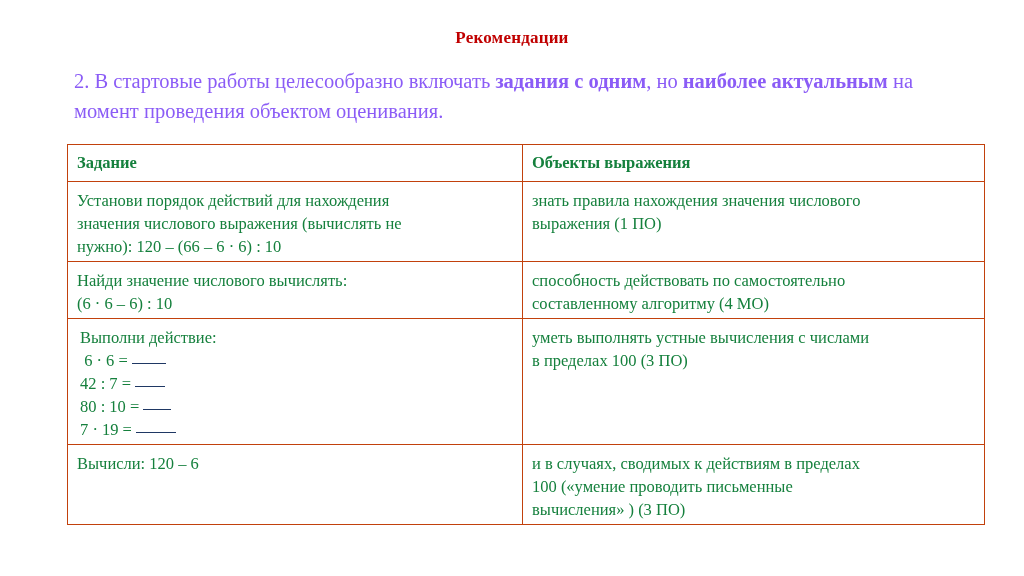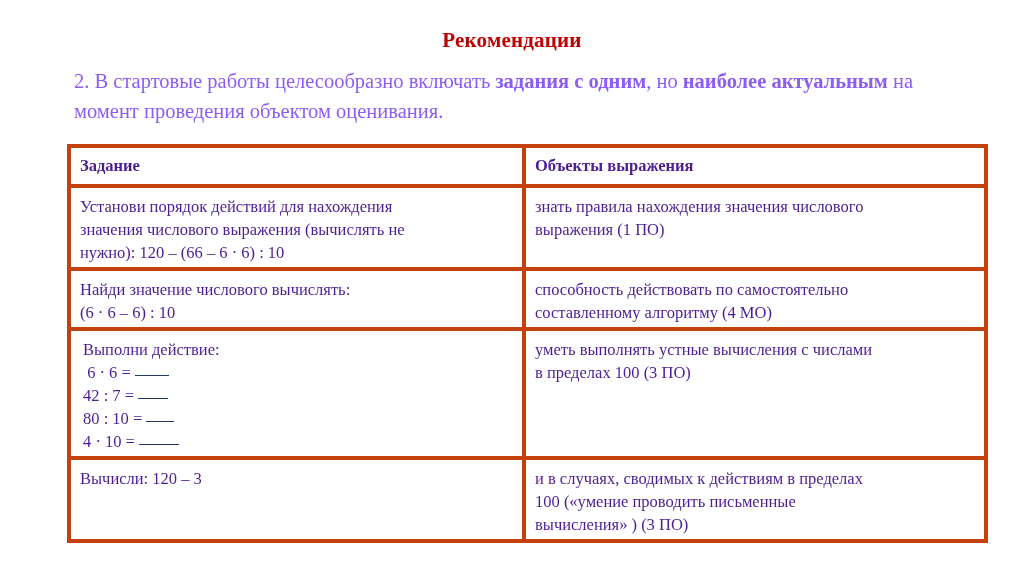--- a/index.html
+++ b/index.html
@@ -21,21 +21,21 @@
     height: 576px;
     box-sizing: border-box;
   }
 
   .slide-title {
     position: absolute;
     left: 0;
     top: 28px;
     width: 1024px;
     text-align: center;
-    font-size: 21px;
+    font-size: 17px;
     font-weight: bold;
     color: #C00000;
     letter-spacing: 0.2px;
   }
 
   .intro {
     position: absolute;
     left: 74px;
     top: 66px;
     width: 890px;
@@ -54,26 +54,26 @@
   }
 
   table.main {
     border-collapse: collapse;
     width: 917px;
     table-layout: fixed;
     background: #ffffff;
   }
 
   table.main td {
-    border: 4px solid #c2410c;
+    border: 1px solid #c2410c;
     vertical-align: top;
     padding: 7px 9px 3px 9px;
     font-size: 16.5px;
     line-height: 23px;
-    color: #4c1d95;
+    color: #15803d;
   }
 
   table.main tr.head td {
     font-weight: bold;
     font-size: 16.5px;
     padding-top: 6px;
     padding-bottom: 7px;
     height: 20px;
   }
 
@@ -143,31 +143,31 @@
             <span class="cell-line">составленному алгоритму (4 МО)</span>
           </td>
         </tr>
 
         <tr>
           <td class="exercise-list">
             <span class="cell-line">Выполни действие:</span>
             <span class="cell-line"><span> 6 · 6 = </span><span class="blank w1"></span></span>
             <span class="cell-line"><span>42 : 7 = </span><span class="blank w2"></span></span>
             <span class="cell-line"><span>80 : 10 = </span><span class="blank w3"></span></span>
-            <span class="cell-line"><span>4 · 10 = </span><span class="blank w4"></span></span>
+            <span class="cell-line"><span>7 · 19 = </span><span class="blank w4"></span></span>
           </td>
           <td>
             <span class="cell-line">уметь выполнять устные вычисления с числами</span>
             <span class="cell-line">в пределах 100 (3 ПО)</span>
           </td>
         </tr>
 
         <tr>
           <td class="mid">
-            <span class="cell-line">Вычисли: 120 – 3</span>
+            <span class="cell-line">Вычисли: 120 – 6</span>
           </td>
           <td>
             <span class="cell-line">и в случаях, сводимых к действиям в пределах</span>
             <span class="cell-line">100 («умение проводить письменные</span>
             <span class="cell-line">вычисления» ) (3 ПО)</span>
           </td>
         </tr>
       </tbody>
     </table>
   </div>

